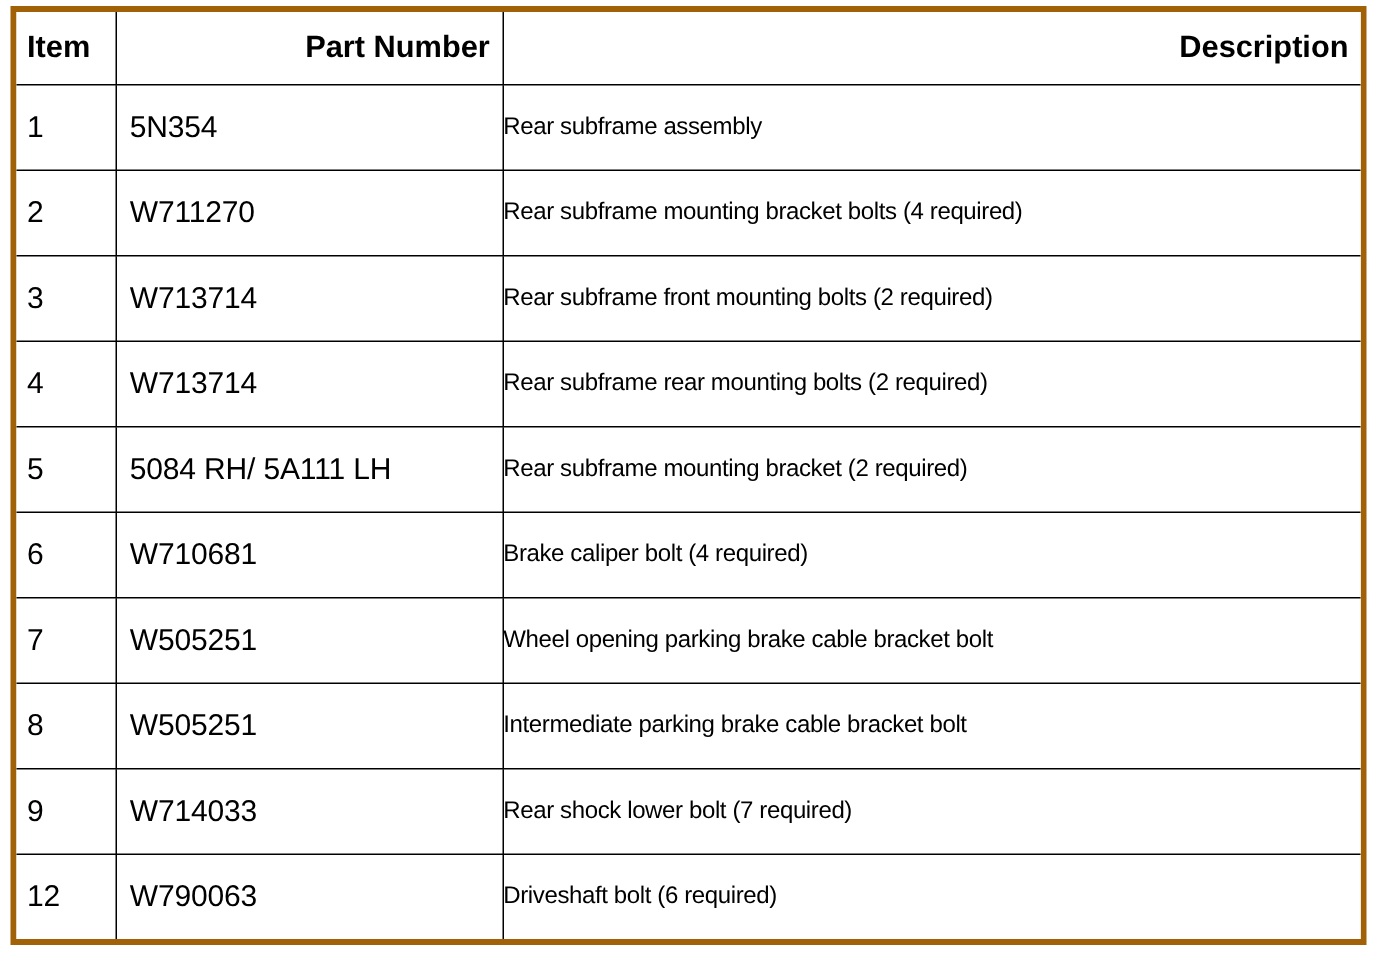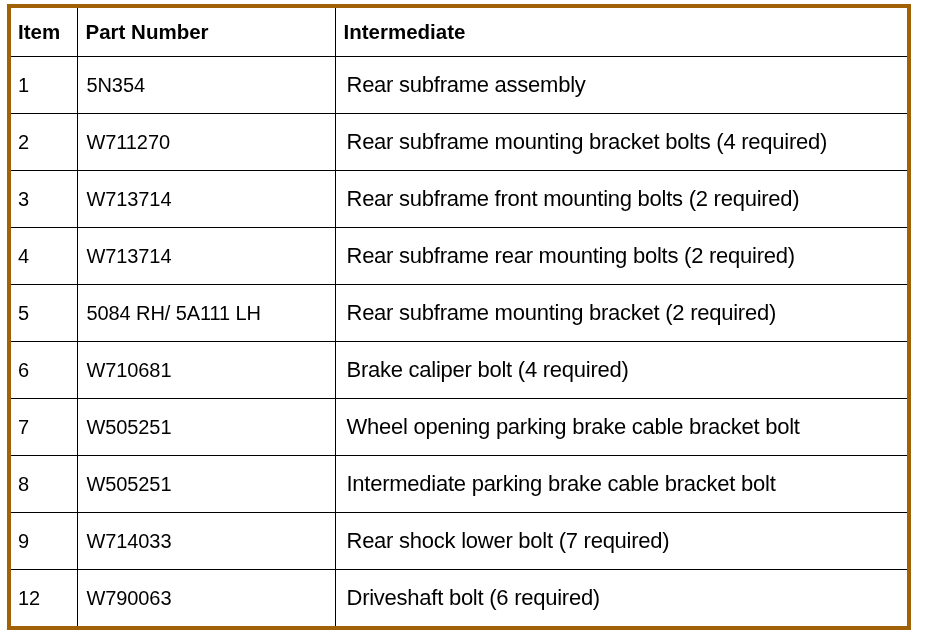--- a/index.html
+++ b/index.html
@@ -47,21 +47,21 @@
     letter-spacing: -0.1px;
     height: 48px;
     vertical-align: middle;
     white-space: nowrap;
     overflow: hidden;
     background: #ffffff;
   }
 
   table.parts-table thead th {
     font-weight: bold;
-    text-align: left;
+    text-align: right;
     font-size: 20.5px;
     letter-spacing: 0px;
   }
 
   table.parts-table thead th.th-item {
     text-align: left;
     padding-left: 7px;
   }
 
   table.parts-table tbody td {
@@ -71,22 +71,22 @@
 
   table.parts-table tbody td.cell-item {
     padding-left: 7px;
   }
 
   table.parts-table tbody td.cell-part {
     padding-left: 9px;
   }
 
   table.parts-table tbody td.cell-desc {
-    padding-left: 11px;
-    font-size: 22px;
+    padding-left: 0;
+    font-size: 16px;
     letter-spacing: -0.25px;
   }
 
   
   table.parts-table tr > *:first-child { border-left: none; }
   table.parts-table tr > *:last-child  { border-right: none; }
   table.parts-table thead tr:first-child > * { border-top: none; }
   table.parts-table tbody tr:last-child > *  { border-bottom: none; }
 </style>
 </head>
@@ -96,21 +96,21 @@
   <table class="parts-table">
     <colgroup>
       <col class="col-item">
       <col class="col-part">
       <col class="col-desc">
     </colgroup>
     <thead>
       <tr>
         <th class="th-item">Item</th>
         <th class="th-part">Part Number</th>
-        <th class="th-desc">Intermediate</th>
+        <th class="th-desc">Description</th>
       </tr>
     </thead>
     <tbody id="parts-table-body">
         <tr>
           <td class="cell-item">1</td>
           <td class="cell-part">5N354</td>
           <td class="cell-desc">Rear subframe assembly</td>
         </tr>
         <tr>
           <td class="cell-item">2</td>

